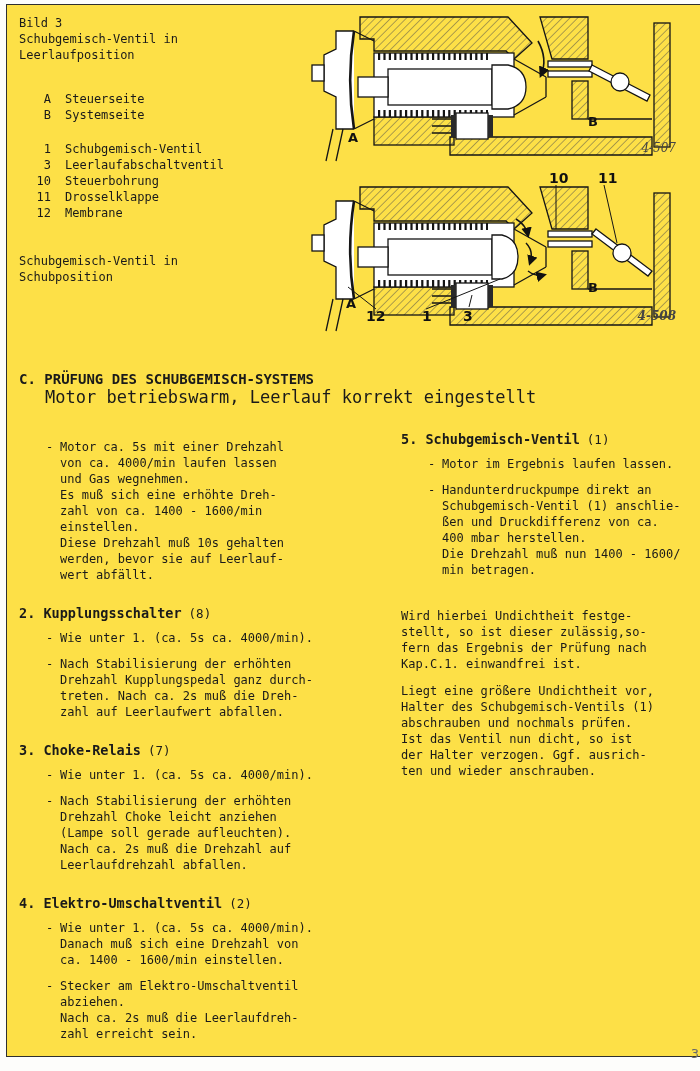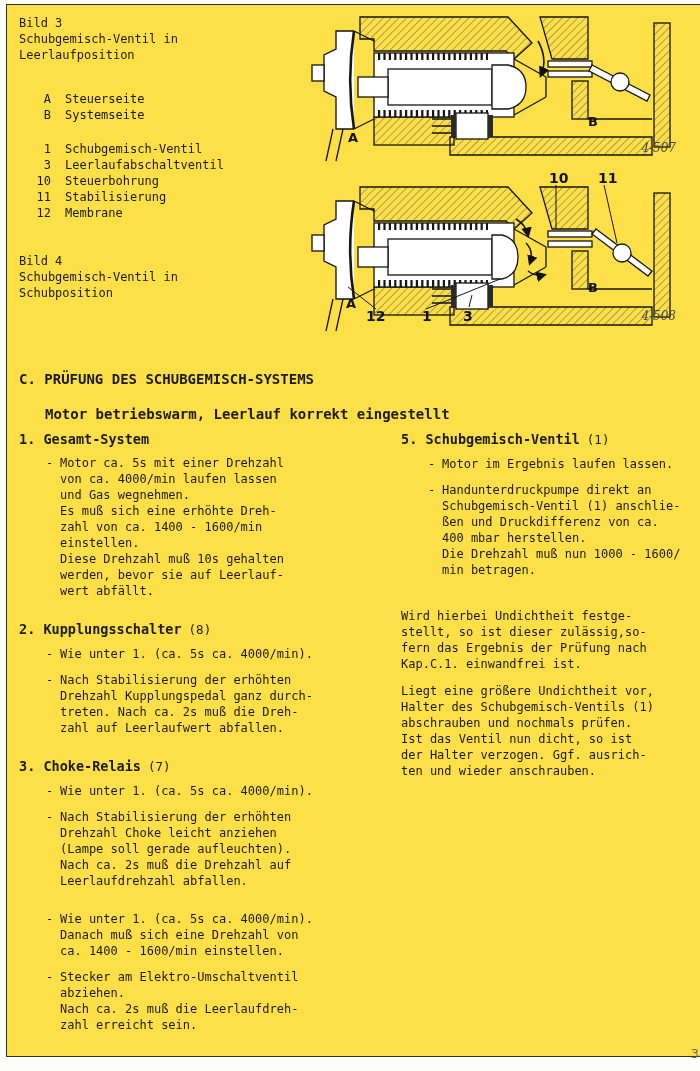--- a/index.html
+++ b/index.html
@@ -32,21 +32,21 @@
     font-weight:bold;font-size:13px;line-height:14px;color:#111;
   }
   .dnum{font-size:14px;}
   .dref{
     position:absolute;font-family:"DejaVu Serif","Liberation Serif",serif;
     font-style:italic;font-size:12px;color:#444;
   }
   
   .heading{position:absolute;left:12px;top:366px;width:660px;}
   .heading .h1{font-size:14px;font-weight:bold;letter-spacing:0;}
-  .heading .sub{font-size:14px;font-weight:bold;margin:19px 0 0 26px;}
+  .heading .sub{font-size:17px;font-weight:normal;margin:0 0 0 26px;}
   
   .col{position:absolute;top:418px;font-size:12px;line-height:16px;}
   .col-left{left:12px;width:332px;}
   .col-right{left:346px;width:330px;margin-left:48px;}
   .section{margin-bottom:22px;}
   .section:first-child{padding-top:8px;}
   .sec-title{font-size:13.5px;font-weight:bold;line-height:16px;}
   .sec-title .suffix{font-weight:normal;margin-left:7px;font-size:12.5px;}
   .bullets{margin:8px 0 0 27px;}
   .bullet{display:flex;margin-bottom:10px;}
@@ -91,30 +91,29 @@
       <div class="legend-row">
         <span class="lg-key">3</span>
         <span class="lg-label">Leerlaufabschaltventil</span>
       </div>
       <div class="legend-row">
         <span class="lg-key">10</span>
         <span class="lg-label">Steuerbohrung</span>
       </div>
       <div class="legend-row">
         <span class="lg-key">11</span>
-        <span class="lg-label">Stabilisierung</span>
+        <span class="lg-label">Drosselklappe</span>
       </div>
       <div class="legend-row">
         <span class="lg-key">12</span>
         <span class="lg-label">Membrane</span>
       </div>
     </div>
 
     <div class="fig-cap bild4-cap">
-      <div>Bild 4</div>
       <div class="pre">Schubgemisch-Ventil in
 Schubposition</div>
     </div>
   </div>
 
   <div class="diagram diagram1">
     <svg width="388" height="152" viewBox="0 0 388 152">
       <defs>
         <pattern id="hA" patternUnits="userSpaceOnUse" width="5.5" height="5.5" patternTransform="rotate(45)">
           <line x1="0" y1="0" x2="0" y2="5.5" stroke="#4a4a4a" stroke-width="0.9"></line>
@@ -209,32 +208,31 @@
         <path d="M169,138 L172,126"></path>
       </g>
     </svg>
     <span class="dlabel dnum" style="left:249px;top:2px;">10</span>
     <span class="dlabel dnum" style="left:298px;top:2px;">11</span>
     <span class="dlabel" style="left:46px;top:128px;">A</span>
     <span class="dlabel dnum" style="left:66px;top:140px;">12</span>
     <span class="dlabel dnum" style="left:122px;top:140px;">1</span>
     <span class="dlabel dnum" style="left:163px;top:140px;">3</span>
     <span class="dlabel" style="left:288px;top:112px;">B</span>
-    <span class="dref" style="right:12px;bottom:16px;">4-508</span>
+    <span class="dref" style="right:12px;bottom:16px;font-weight:bold;">4-508</span>
   </div>
 
   <div class="heading">
     <div class="h1"><span>C.</span> <span>PRÜFUNG DES SCHUBGEMISCH-SYSTEMS</span></div>
     <div class="sub">Motor betriebswarm, Leerlauf korrekt eingestellt</div>
   </div>
 
   <div class="col col-left">
 
     <div class="section">
-      <div class="sec-title"><span>1.</span> <span>Gesamt-System</span></div>
       <div class="bullets">
         <div class="bullet">
             <span class="dash">-</span>
             <span class="txt pre">Motor ca. 5s mit einer Drehzahl
 von ca. 4000/min laufen lassen
 und Gas wegnehmen.
 Es muß sich eine erhöhte Dreh-
 zahl von ca. 1400 - 1600/min
 einstellen.
 Diese Drehzahl muß 10s gehalten
@@ -273,20 +271,21 @@
             <span class="txt pre">Nach Stabilisierung der erhöhten
 Drehzahl Choke leicht anziehen
 (Lampe soll gerade aufleuchten).
 Nach ca. 2s muß die Drehzahl auf
 Leerlaufdrehzahl abfallen.</span>
           </div>
       </div>
     </div>
 
     <div class="section">
+      <div class="sec-title"><span>4.</span> <span>Elektro-Umschaltventil</span><span class="suffix">(2)</span></div>
       <div class="bullets">
         <div class="bullet">
             <span class="dash">-</span>
             <span class="txt pre">Wie unter 1. (ca. 5s ca. 4000/min).
 Danach muß sich eine Drehzahl von
 ca. 1400 - 1600/min einstellen.</span>
           </div>
         <div class="bullet">
             <span class="dash">-</span>
             <span class="txt pre">Stecker am Elektro-Umschaltventil
@@ -307,21 +306,21 @@
         <div class="bullet">
             <span class="dash">-</span>
             <span class="txt pre">Motor im Ergebnis laufen lassen.</span>
           </div>
         <div class="bullet">
             <span class="dash">-</span>
             <span class="txt pre">Handunterdruckpumpe direkt an
 Schubgemisch-Ventil (1) anschlie-
 ßen und Druckdifferenz von ca.
 400 mbar herstellen.
-Die Drehzahl muß nun 1000 - 1600/
+Die Drehzahl muß nun 1400 - 1600/
 min betragen.</span>
           </div>
       </div>
     </div>
 
     <div class="note">
       <p class="pre">Wird hierbei Undichtheit festge-
 stellt, so ist dieser zulässig,so-
 fern das Ergebnis der Prüfung nach
 Kap.C.1. einwandfrei ist.</p>

